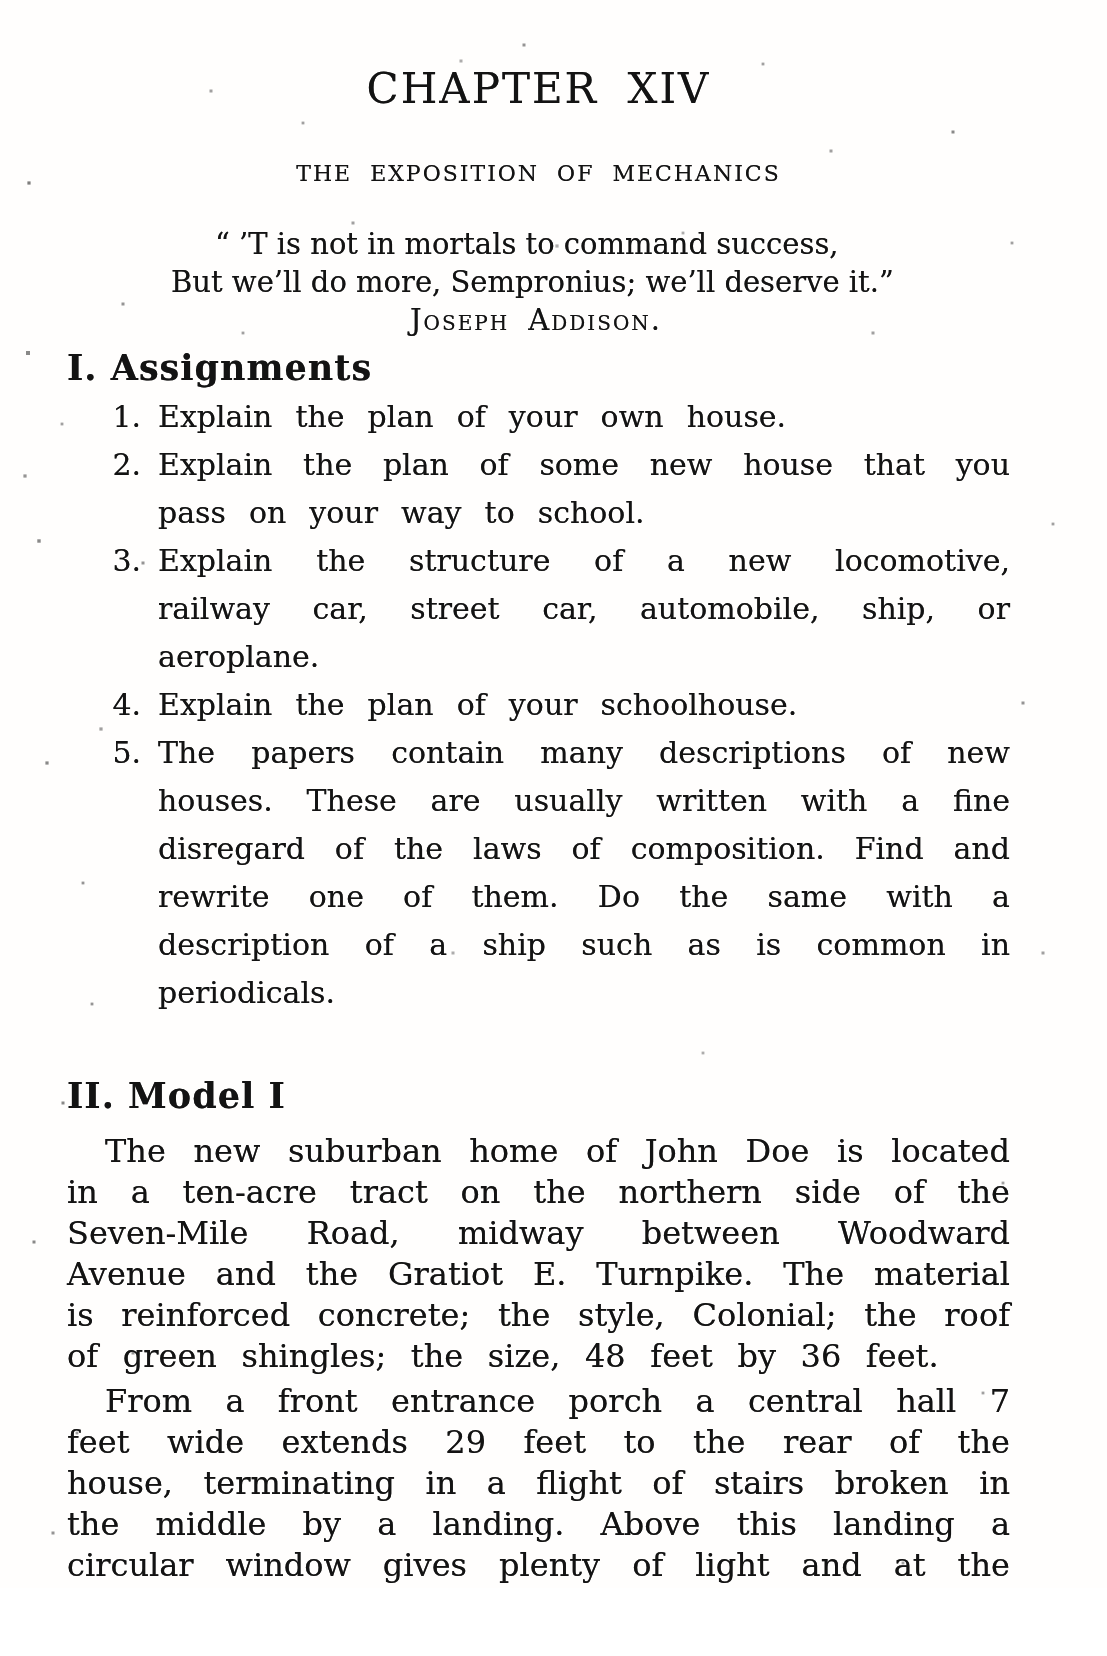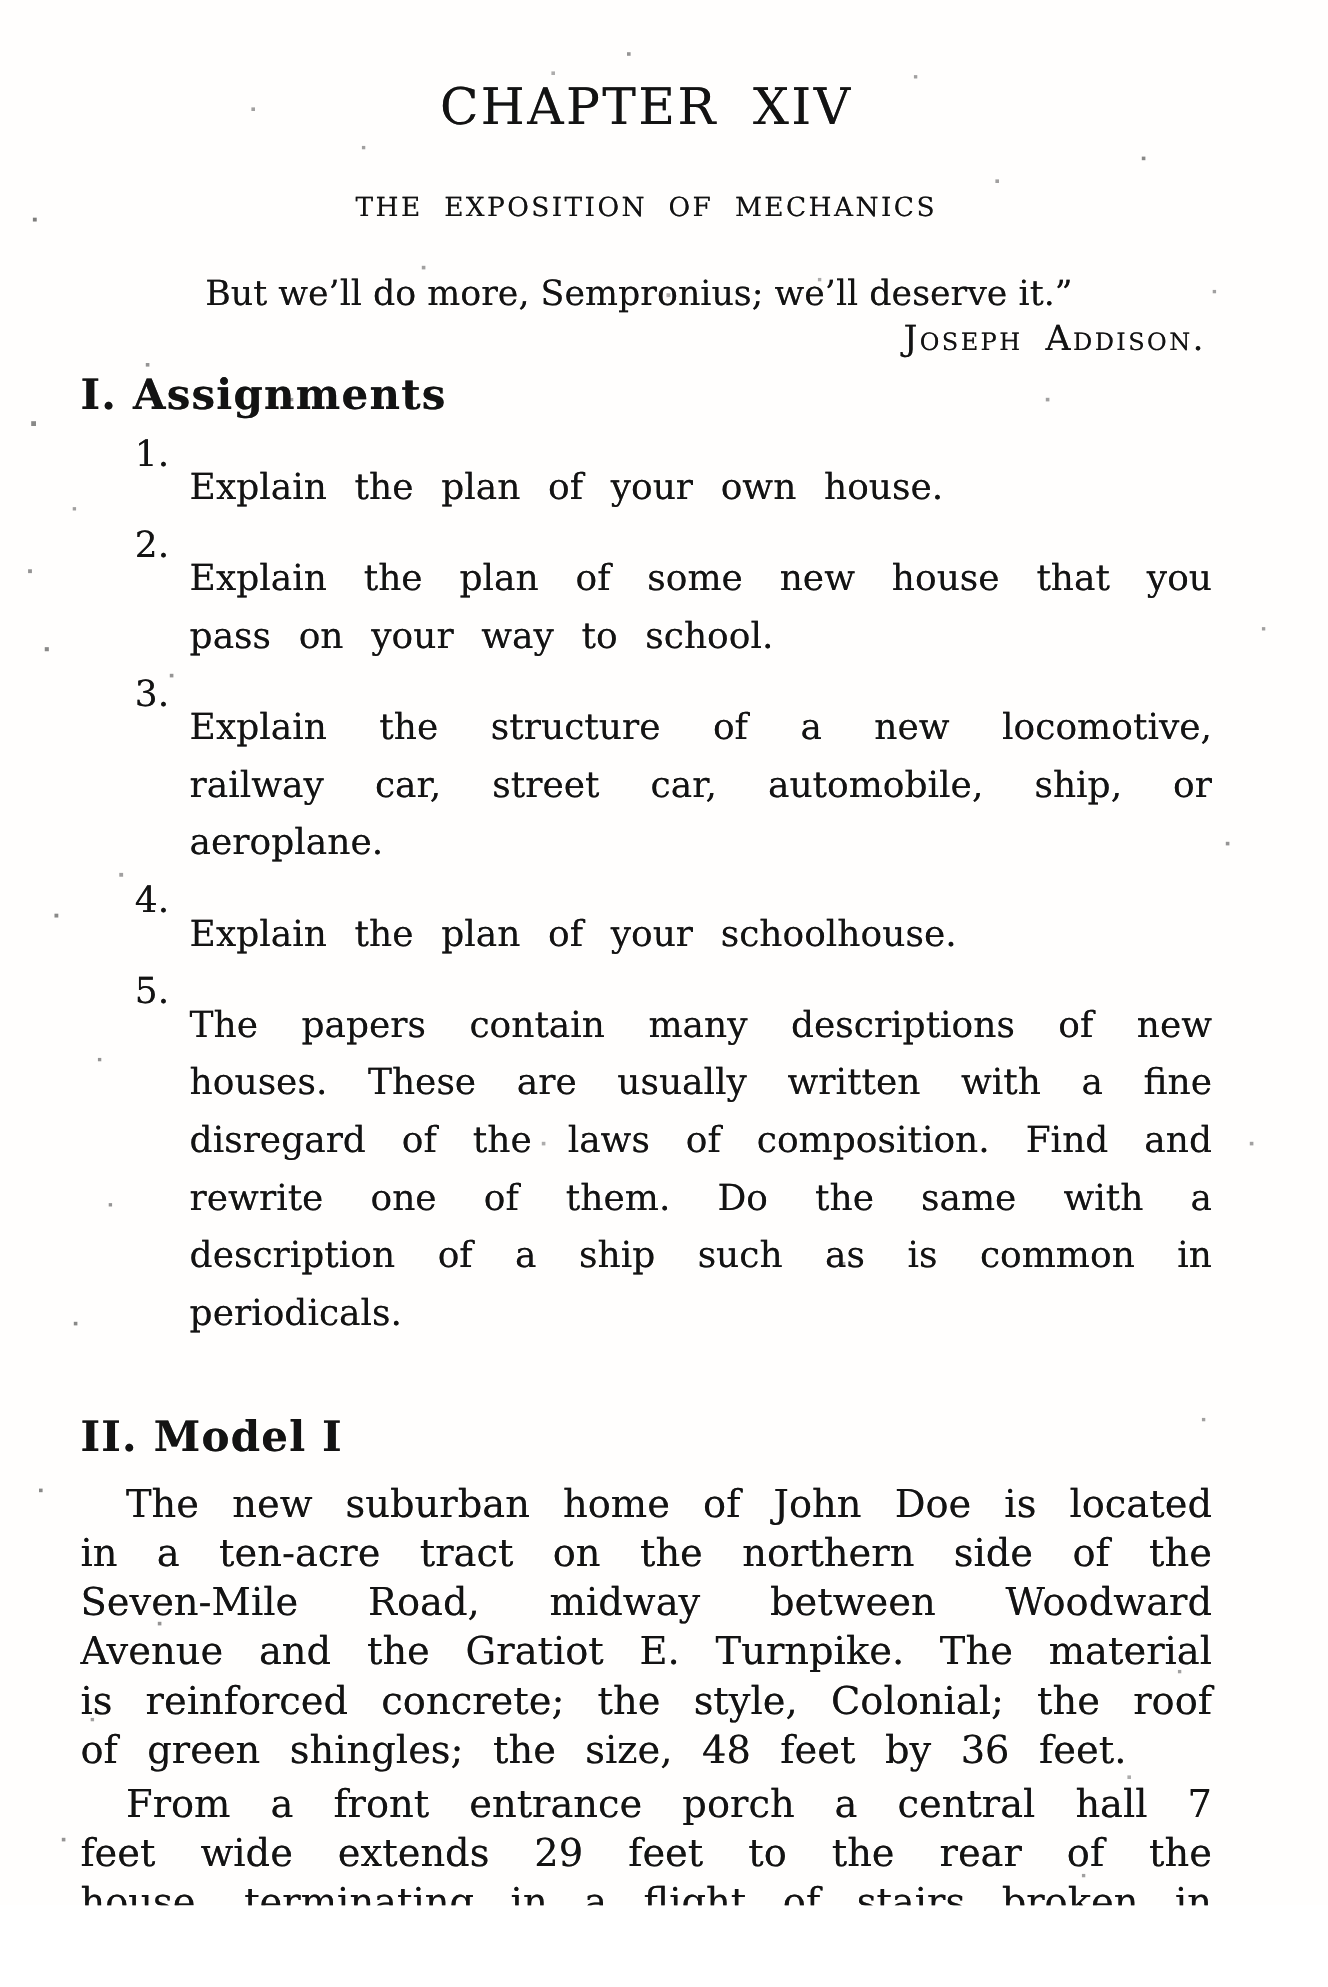--- a/index.html
+++ b/index.html
@@ -40,21 +40,21 @@
     word-spacing: 9px;
   }
   .epigraph {
     margin: 33px 0 0 0;
     font-size: 29px;
     line-height: 38px;
   }
   .ep-line1 { margin-left: 148px; }
   .ep-line2 { margin-left: 104px; }
   .ep-attr {
-    text-align: right;
+    text-align: center;
     padding-right: 5px;
     font-variant: small-caps;
     letter-spacing: 2px;
     word-spacing: 8px;
     font-size: 29px;
   }
   .section-heading {
     margin: 0;
     font-size: 35px;
     font-weight: 700;
@@ -76,21 +76,20 @@
   .item-number {
     flex: 0 0 91px;
     box-sizing: border-box;
     text-align: right;
     padding-right: 17px;
   }
   .item-text {
     flex: 1;
     text-align: justify;
     word-spacing: 0.45em;
-    margin-top: 28px;
   }
   .model-paragraph {
     margin: 4px 0 0 0;
     font-size: 32px;
     line-height: 41px;
     text-align: justify;
     text-indent: 38px;
     word-spacing: 0.45em;
   }
   .model-paragraph.first { margin-top: 12px; }
@@ -130,20 +129,21 @@
 
 <div class="page">
   <div class="speckles"></div>
   <div class="content">
 
     <h1 class="chapter-title">CHAPTER XIV</h1>
 
     <div class="chapter-subtitle">THE EXPOSITION OF MECHANICS</div>
 
     <div class="epigraph">
+      <div class="ep-line1">“ ’T is not in mortals to command success,</div>
       <div class="ep-line2">But we’ll do more, Sempronius; we’ll deserve it.”</div>
       <div class="ep-attr">Joseph Addison.</div>
     </div>
 
     <section>
       <h2 class="section-heading heading-assignments">I. Assignments</h2>
 
       <ol class="assignment-list">
         <li class="assignment-item">
           <span class="item-number">1.</span>

